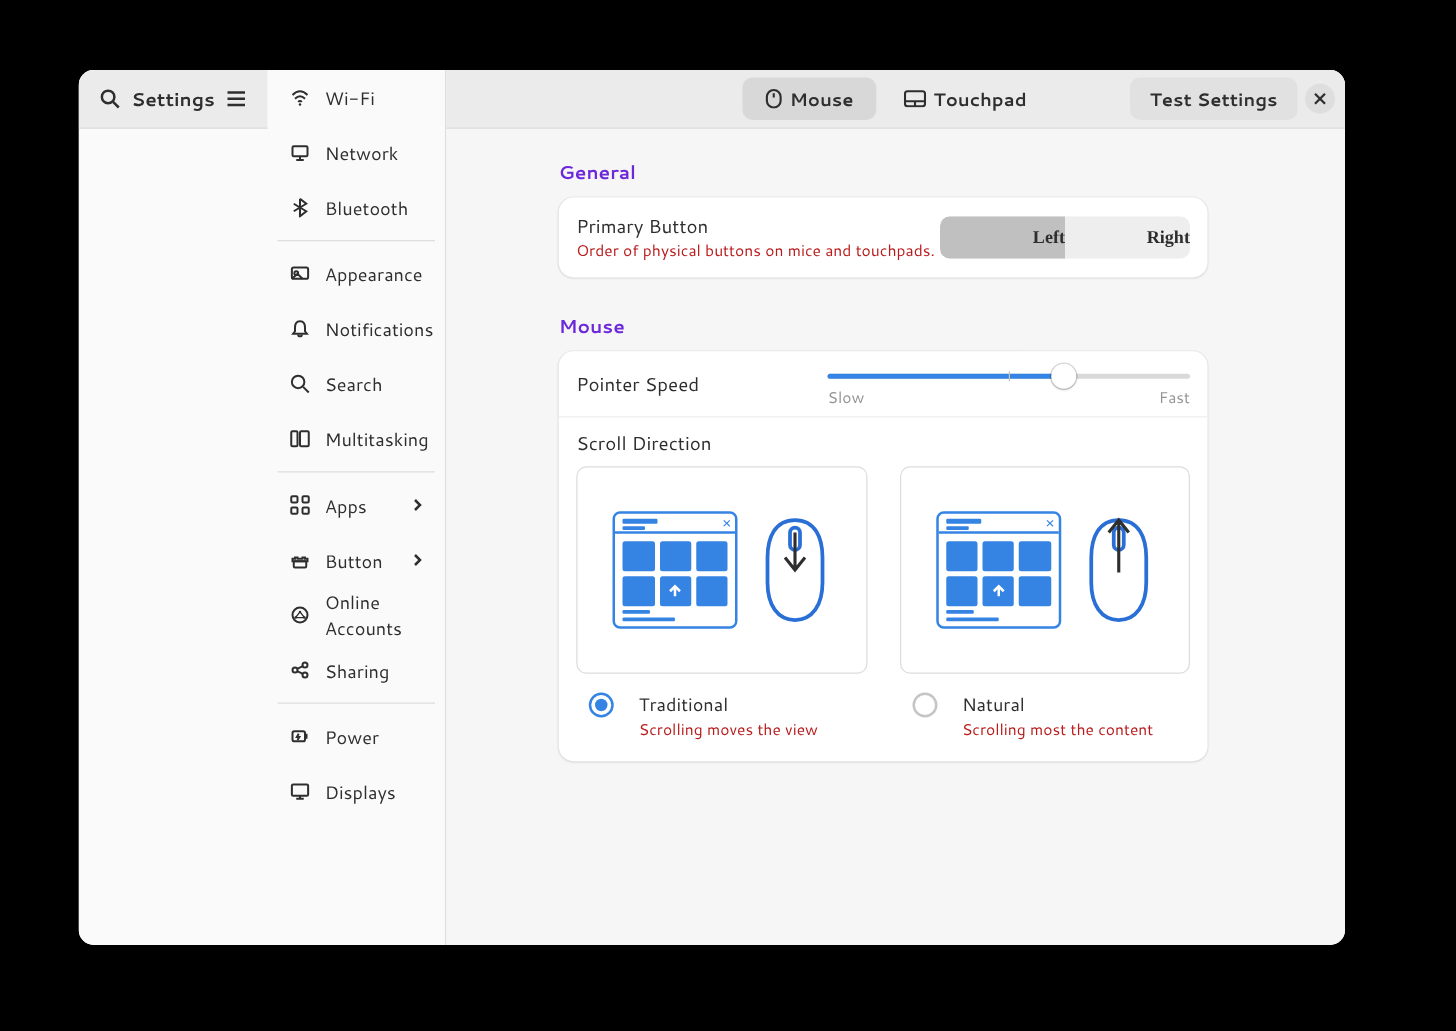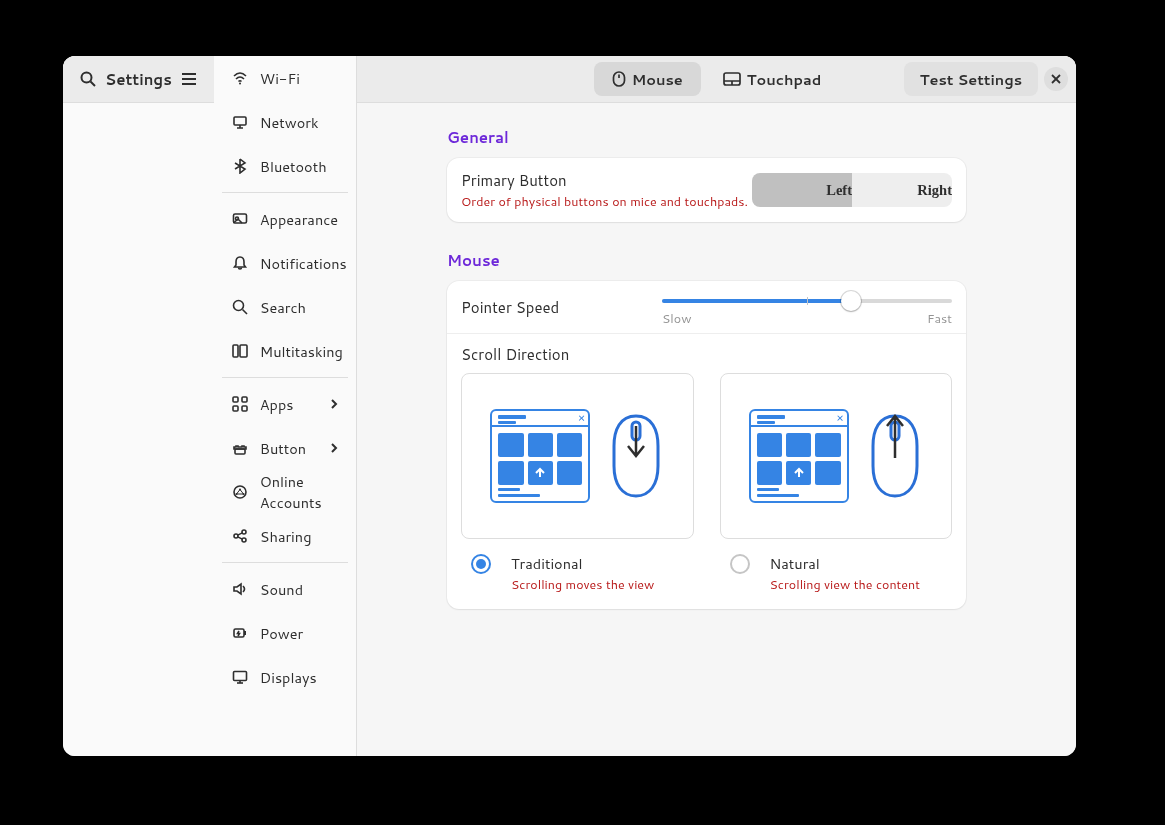--- a/index.html
+++ b/index.html
@@ -354,29 +354,20 @@
               <circle cx="12" cy="12" r="2"></circle>
               <path d="M5.7 7.1 L10.3 4.9 M5.7 8.9 L10.3 11.1" stroke="currentColor" stroke-width="1.6" fill="none"></path>
             </svg>
           </span>
           <span>Sharing</span>
         </div>
         <div class="nav-sep"></div>
         <div class="nav-item">
           <span class="ic">
             <svg width="16" height="16" viewBox="0 0 16 16" fill="none" stroke="currentColor" stroke-width="1.6">
-              <path d="M2 6 L5 6 L9 3 L9 13 L5 10 L2 10 Z"></path>
-              <path d="M11 5 Q14 8 11 11" fill="none" stroke="currentColor" stroke-width="1.6"></path>
-            </svg>
-          </span>
-          <span>Sound</span>
-        </div>
-        <div class="nav-item">
-          <span class="ic">
-            <svg width="16" height="16" viewBox="0 0 16 16" fill="none" stroke="currentColor" stroke-width="1.6">
               <rect x="2" y="4" width="10" height="8" rx="1.5"></rect>
               <line x1="13" y1="6" x2="13" y2="10" stroke-width="2"></line>
               <path d="M7 6 L5.5 8.5 L7.5 8.5 L6 11"></path>
             </svg>
           </span>
           <span>Power</span>
         </div>
         <div class="nav-item">
           <span class="ic">
             <svg width="16" height="16" viewBox="0 0 16 16" fill="none" stroke="currentColor" stroke-width="1.6">
@@ -530,21 +521,21 @@
                 <svg class="mouse-svg" viewBox="0 0 56 88" fill="none" stroke="#2a6fd6" stroke-width="3">
                   <path d="M28 4 C12 4 6 18 6 34 L6 54 C6 72 14 84 28 84 C42 84 50 72 50 54 L50 34 C50 18 44 4 28 4 Z"></path>
                   <rect x="24" y="10" width="8" height="18" rx="4" fill="#fff"></rect>
                   <path d="M28 40 L28 0 M20 8 L28 -2 L36 8" stroke="#2e2e2e" stroke-width="2.5" fill="none" transform="translate(0,6)"></path>
                 </svg>
               </div>
               <div class="sc-radio">
                 <div class="radio"></div>
                 <div>
                   <div class="row-title" style="font-size:14.5px">Natural</div>
-                  <div class="row-sub">Scrolling view the content</div>
+                  <div class="row-sub">Scrolling most the content</div>
                 </div>
               </div>
             </div>
           </div>
         </div>
 
       </div>
 
      </div>
     </div>

